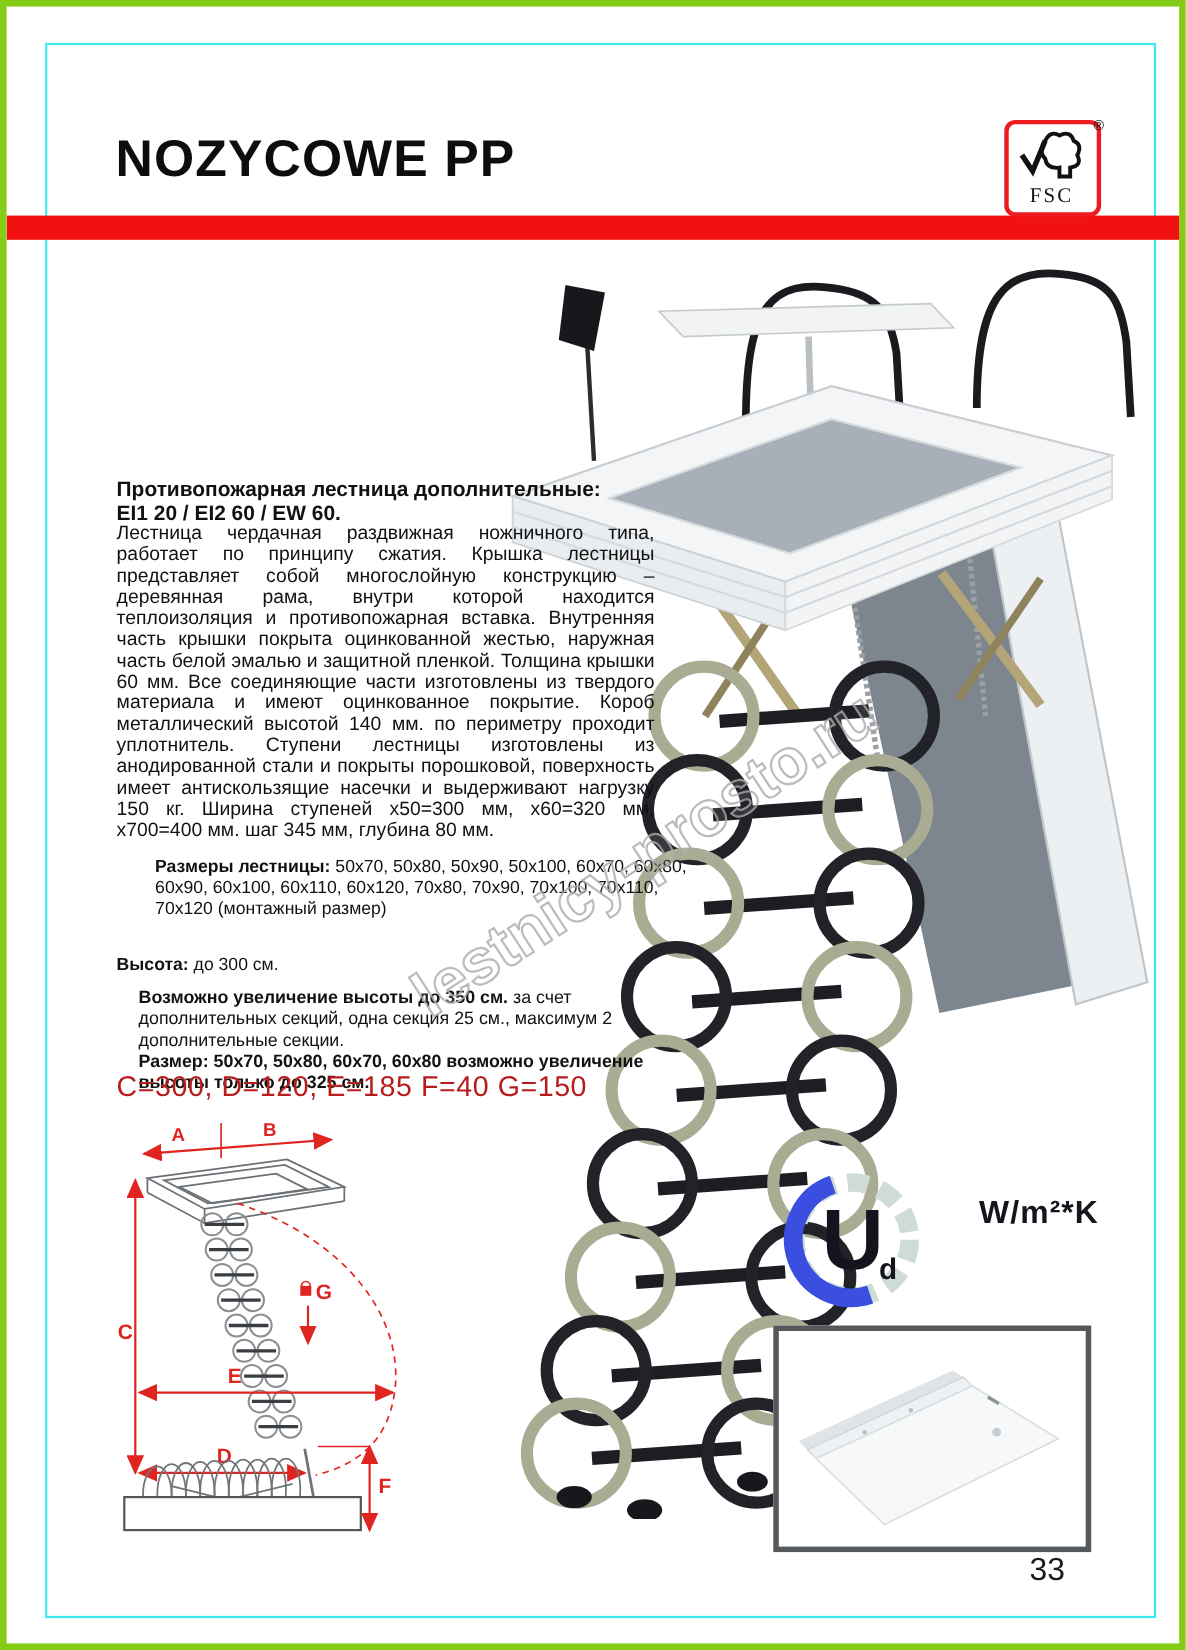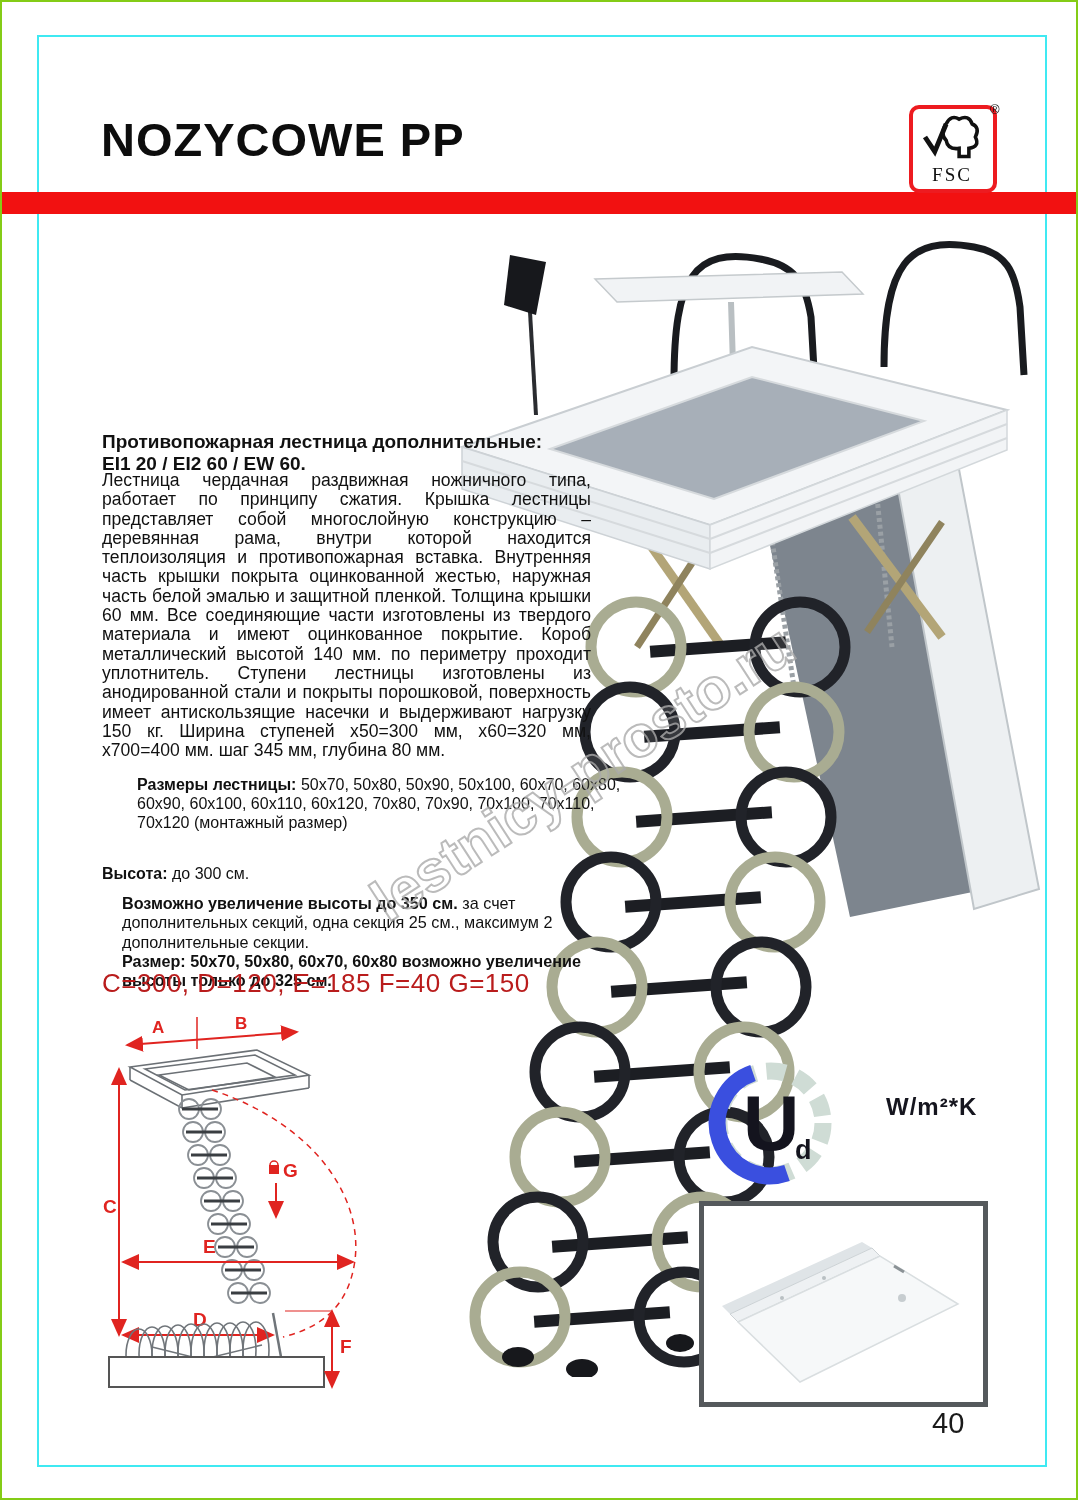--- a/index.html
+++ b/index.html
@@ -1,16 +1,16 @@
 <!DOCTYPE html>
 <html><head>
 <meta charset="utf-8">
 <style>
   html,body{margin:0;padding:0;background:#fff;}
-  #page{position:relative;width:1078px;height:1500px;background:#fff;border:2px solid #84cc16;box-sizing:border-box;overflow:hidden;font-family:"Liberation Sans",sans-serif;color:#111;}
+  #page{position:relative;width:1078px;height:1500px;background:#fff;border:6px solid #84cc16;box-sizing:border-box;overflow:hidden;font-family:"Liberation Sans",sans-serif;color:#111;}
   .abs{position:absolute;}
   
   #cyanframe{left:35px;top:33px;width:1006px;height:1428px;border:2px solid #3fe9f2;z-index:2;pointer-events:none;}
   
   #redband{left:0;top:190px;width:1078px;height:22px;background:#f21111;z-index:4;}
   
   #title{left:99px;top:110px;font-size:47px;font-weight:bold;letter-spacing:1px;color:#0d0d0d;z-index:3;}
   
   #fscbox{left:907px;top:103px;width:80px;height:80px;border:4px solid #ed1b20;border-radius:10px;background:#fff;z-index:5;}
   #fscbox .fsctext{position:absolute;left:0;right:2px;bottom:3px;text-align:center;font-family:"Liberation Serif",serif;font-size:19px;letter-spacing:2px;color:#111;}
@@ -27,21 +27,21 @@
   b{font-weight:bold;}
   
   #watermark{left:230px;top:600px;width:700px;height:340px;z-index:6;pointer-events:none;display:flex;align-items:center;justify-content:center;transform:rotate(-33deg);}
   #watermark span{font-size:58px;font-weight:bold;color:rgba(255,255,255,0.12);-webkit-text-stroke:2px #ababab;opacity:.8;white-space:nowrap;}
   
   #photo{left:420px;top:215px;z-index:1;}
   #diagram{left:95px;top:1003px;z-index:2;}
   #ubadge{left:703px;top:1055px;z-index:3;display:flex;align-items:flex-start;}
   #uval{margin-left:8px;margin-top:22px;line-height:1;}
   #uval .v{font-size:47px;font-weight:bold;color:#15151e;letter-spacing:1px;}
-  #uval .u{font-size:24px;font-weight:bold;color:#15151e;margin-top:16px;margin-left:38px;letter-spacing:1px;}
+  #uval .u{font-size:29px;font-weight:bold;color:#15151e;margin-top:6px;margin-left:38px;letter-spacing:1px;}
   #prodbox{left:697px;top:1199px;width:279px;height:196px;border:5px solid #55595c;background:#fff;z-index:3;}
   #pagenum{left:930px;top:1405px;font-size:29px;color:#1a1a1a;z-index:3;}
 </style>
 </head>
 <body>
 
 <div id="page">
 
   <div class="abs" id="cyanframe"></div>
 
@@ -247,15 +247,15 @@
       <polygon points="18,100 158,36 168,42 26,108" fill="#dfe4e7"></polygon>
       <polygon points="26,108 168,42 176,50 34,116" fill="#eef1f3" stroke="#ccd2d5" stroke-width="1"></polygon>
       <polygon points="34,116 176,50 254,98 96,176" fill="#f6f8f9" stroke="#d9dee0" stroke-width="1.5"></polygon>
       <line x1="190" y1="60" x2="200" y2="66" stroke="#8b9296" stroke-width="3"></line>
       <circle cx="198" cy="92" r="4" fill="#c7cdd0"></circle>
       <circle cx="78" cy="92" r="2" fill="#b9c0c3"></circle>
       <circle cx="120" cy="72" r="2" fill="#b9c0c3"></circle>
     </svg>
   </div>
 
-  <div class="abs" id="pagenum">40</div>
+  <div class="abs" id="pagenum">33</div>
 
 </div>
 
 </body></html>

